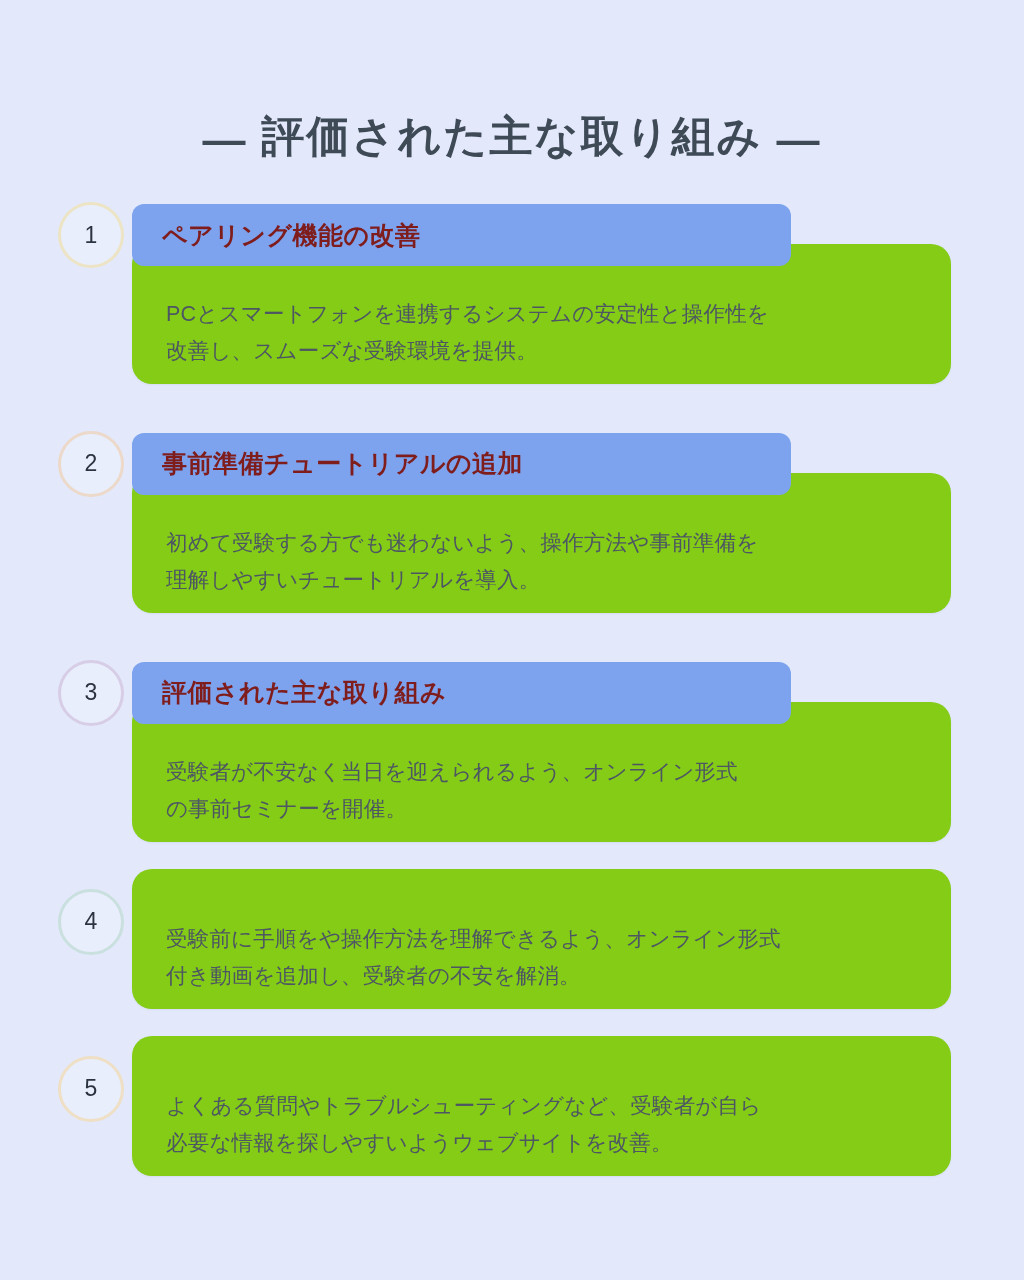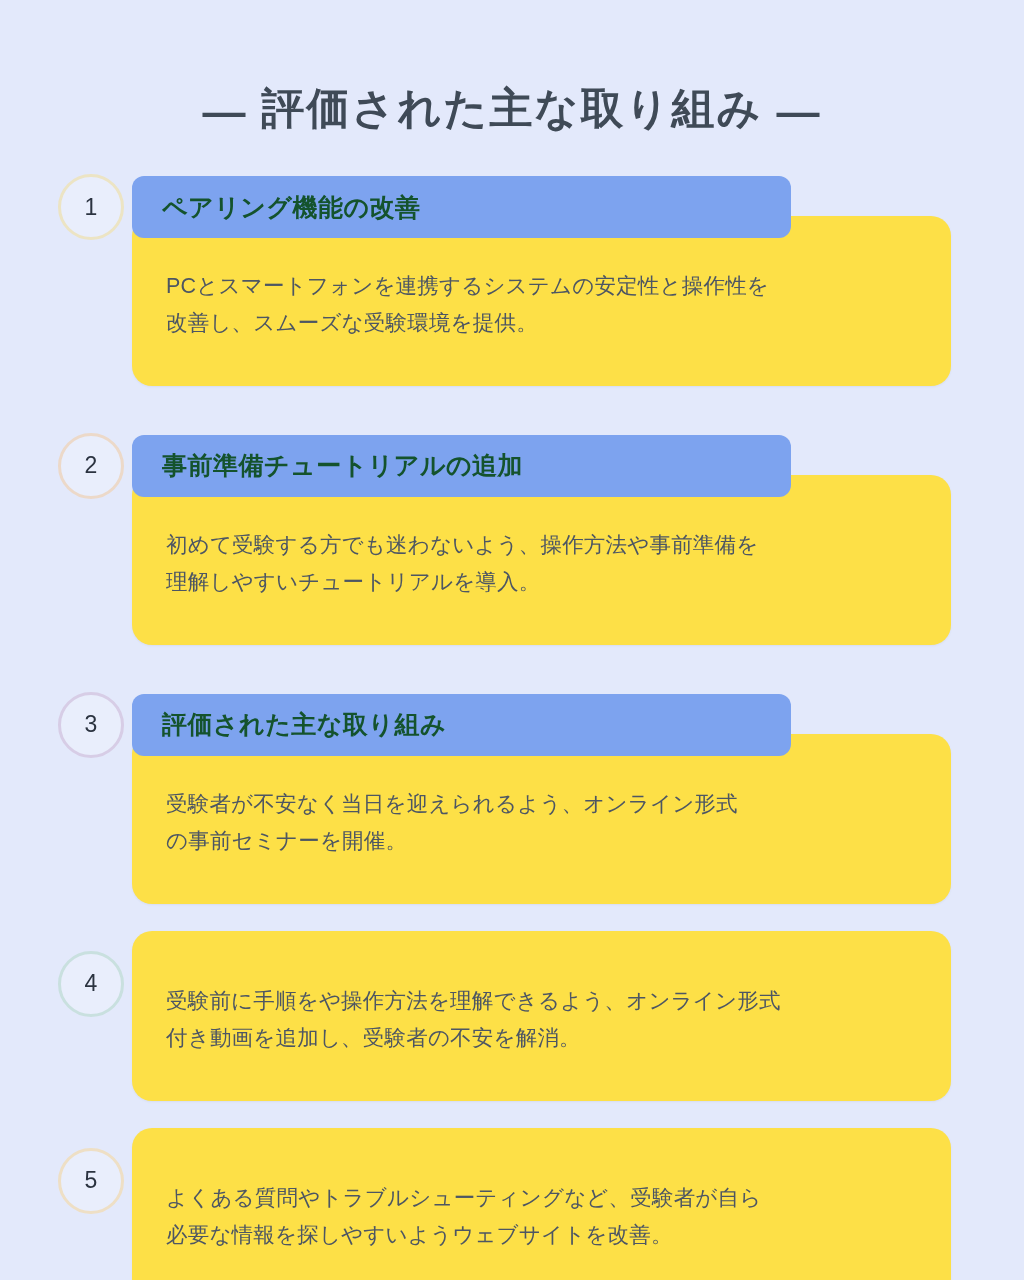--- a/index.html
+++ b/index.html
@@ -18,21 +18,21 @@
     position: relative;
     width: 1024px;
     height: 1280px;
     padding: 0;
   }
 
   
   .title-wrap {
     width: 100%;
     text-align: center;
-    padding-top: 80px;
+    padding-top: 108px;
   }
   .title {
     display: inline-block;
     font-size: 43px;
     font-weight: bold;
     color: #3f4a57;
     letter-spacing: 2px;
     white-space: nowrap;
   }
   .title .dash {
@@ -50,23 +50,23 @@
   }
   .item {
     position: relative;
     margin-bottom: 27px;
   }
   .item:last-child { margin-bottom: 0; }
 
   .body-card {
     margin-left: 74px;
     margin-right: 15px;
-    background: #fde047;
+    background: #84cc16;
     border-radius: 20px;
-    padding: 34px 34px 44px 34px;
+    padding: 34px 34px 14px 34px;
     box-shadow: 0 1px 2px rgba(120,130,160,0.10);
     position: relative;
     top: -22px;
     padding-top: 52px;
   }
   .body-text {
     font-size: 21.5px;
     line-height: 1.72;
     color: #4d5663;
     letter-spacing: 0.2px;
@@ -81,21 +81,21 @@
     background: #7da3ef;
     border-radius: 12px;
     height: 62px;
     display: flex;
     align-items: center;
     padding-left: 30px;
   }
   .head-text {
     font-size: 25px;
     font-weight: bold;
-    color: #14532d;
+    color: #7f1d1d;
     letter-spacing: 0.5px;
     white-space: nowrap;
   }
 
   .num-circle {
     position: absolute;
     left: 0;
     top: -2px;
     width: 66px;
     height: 66px;

